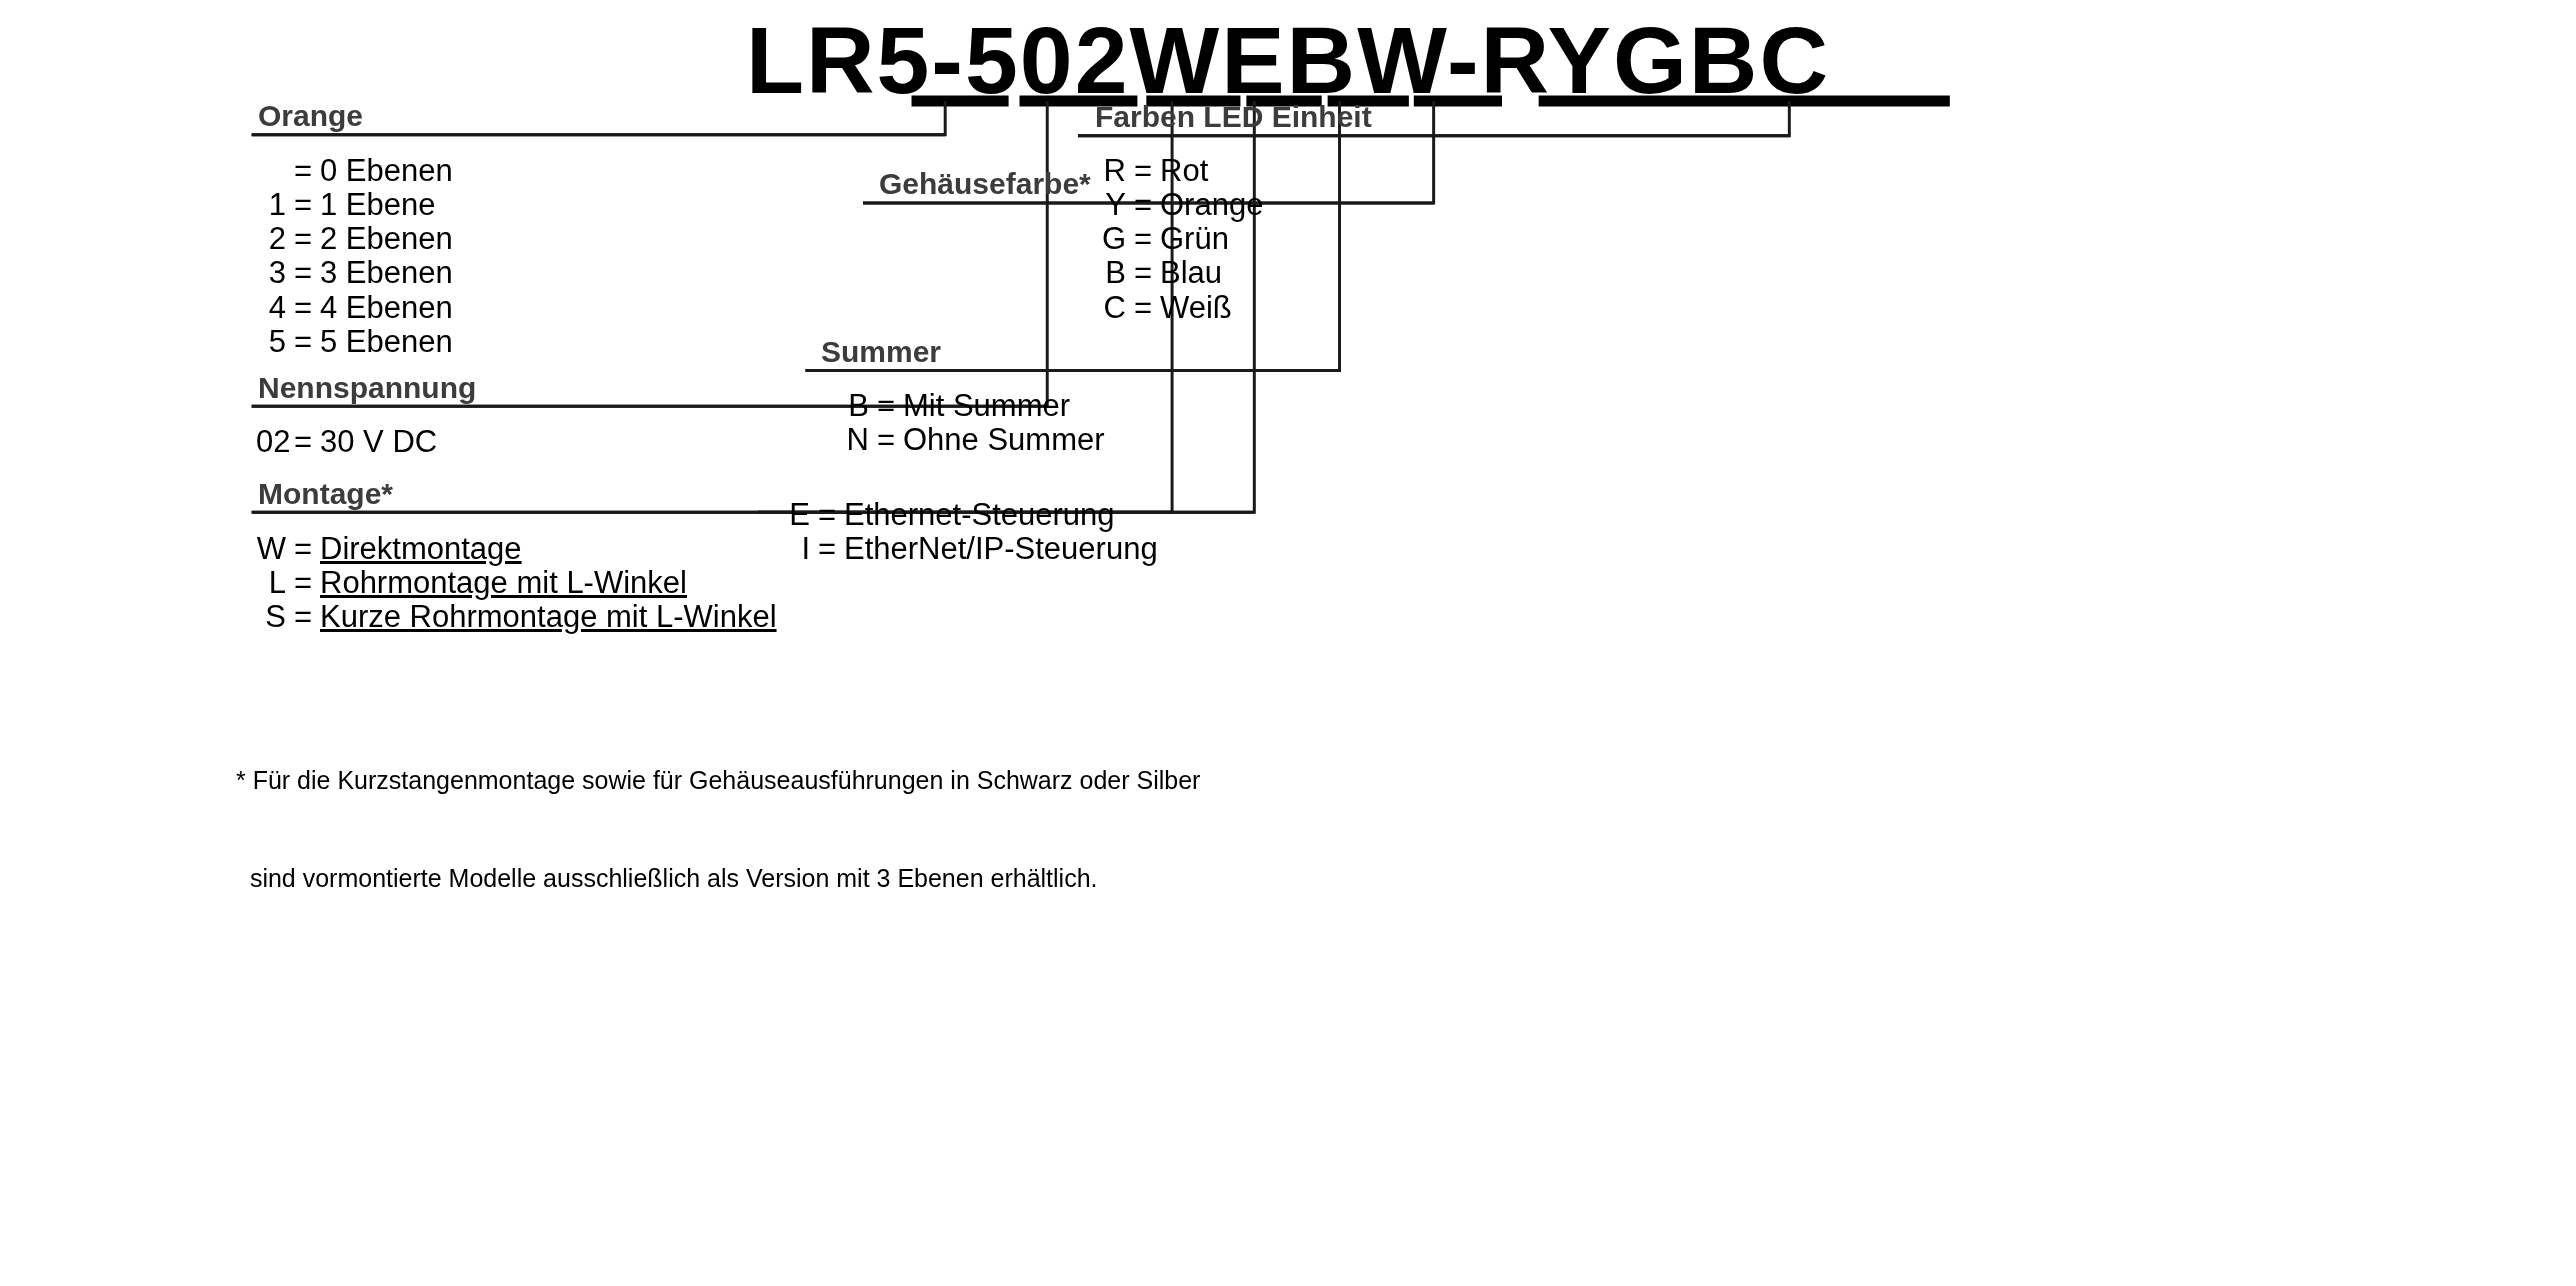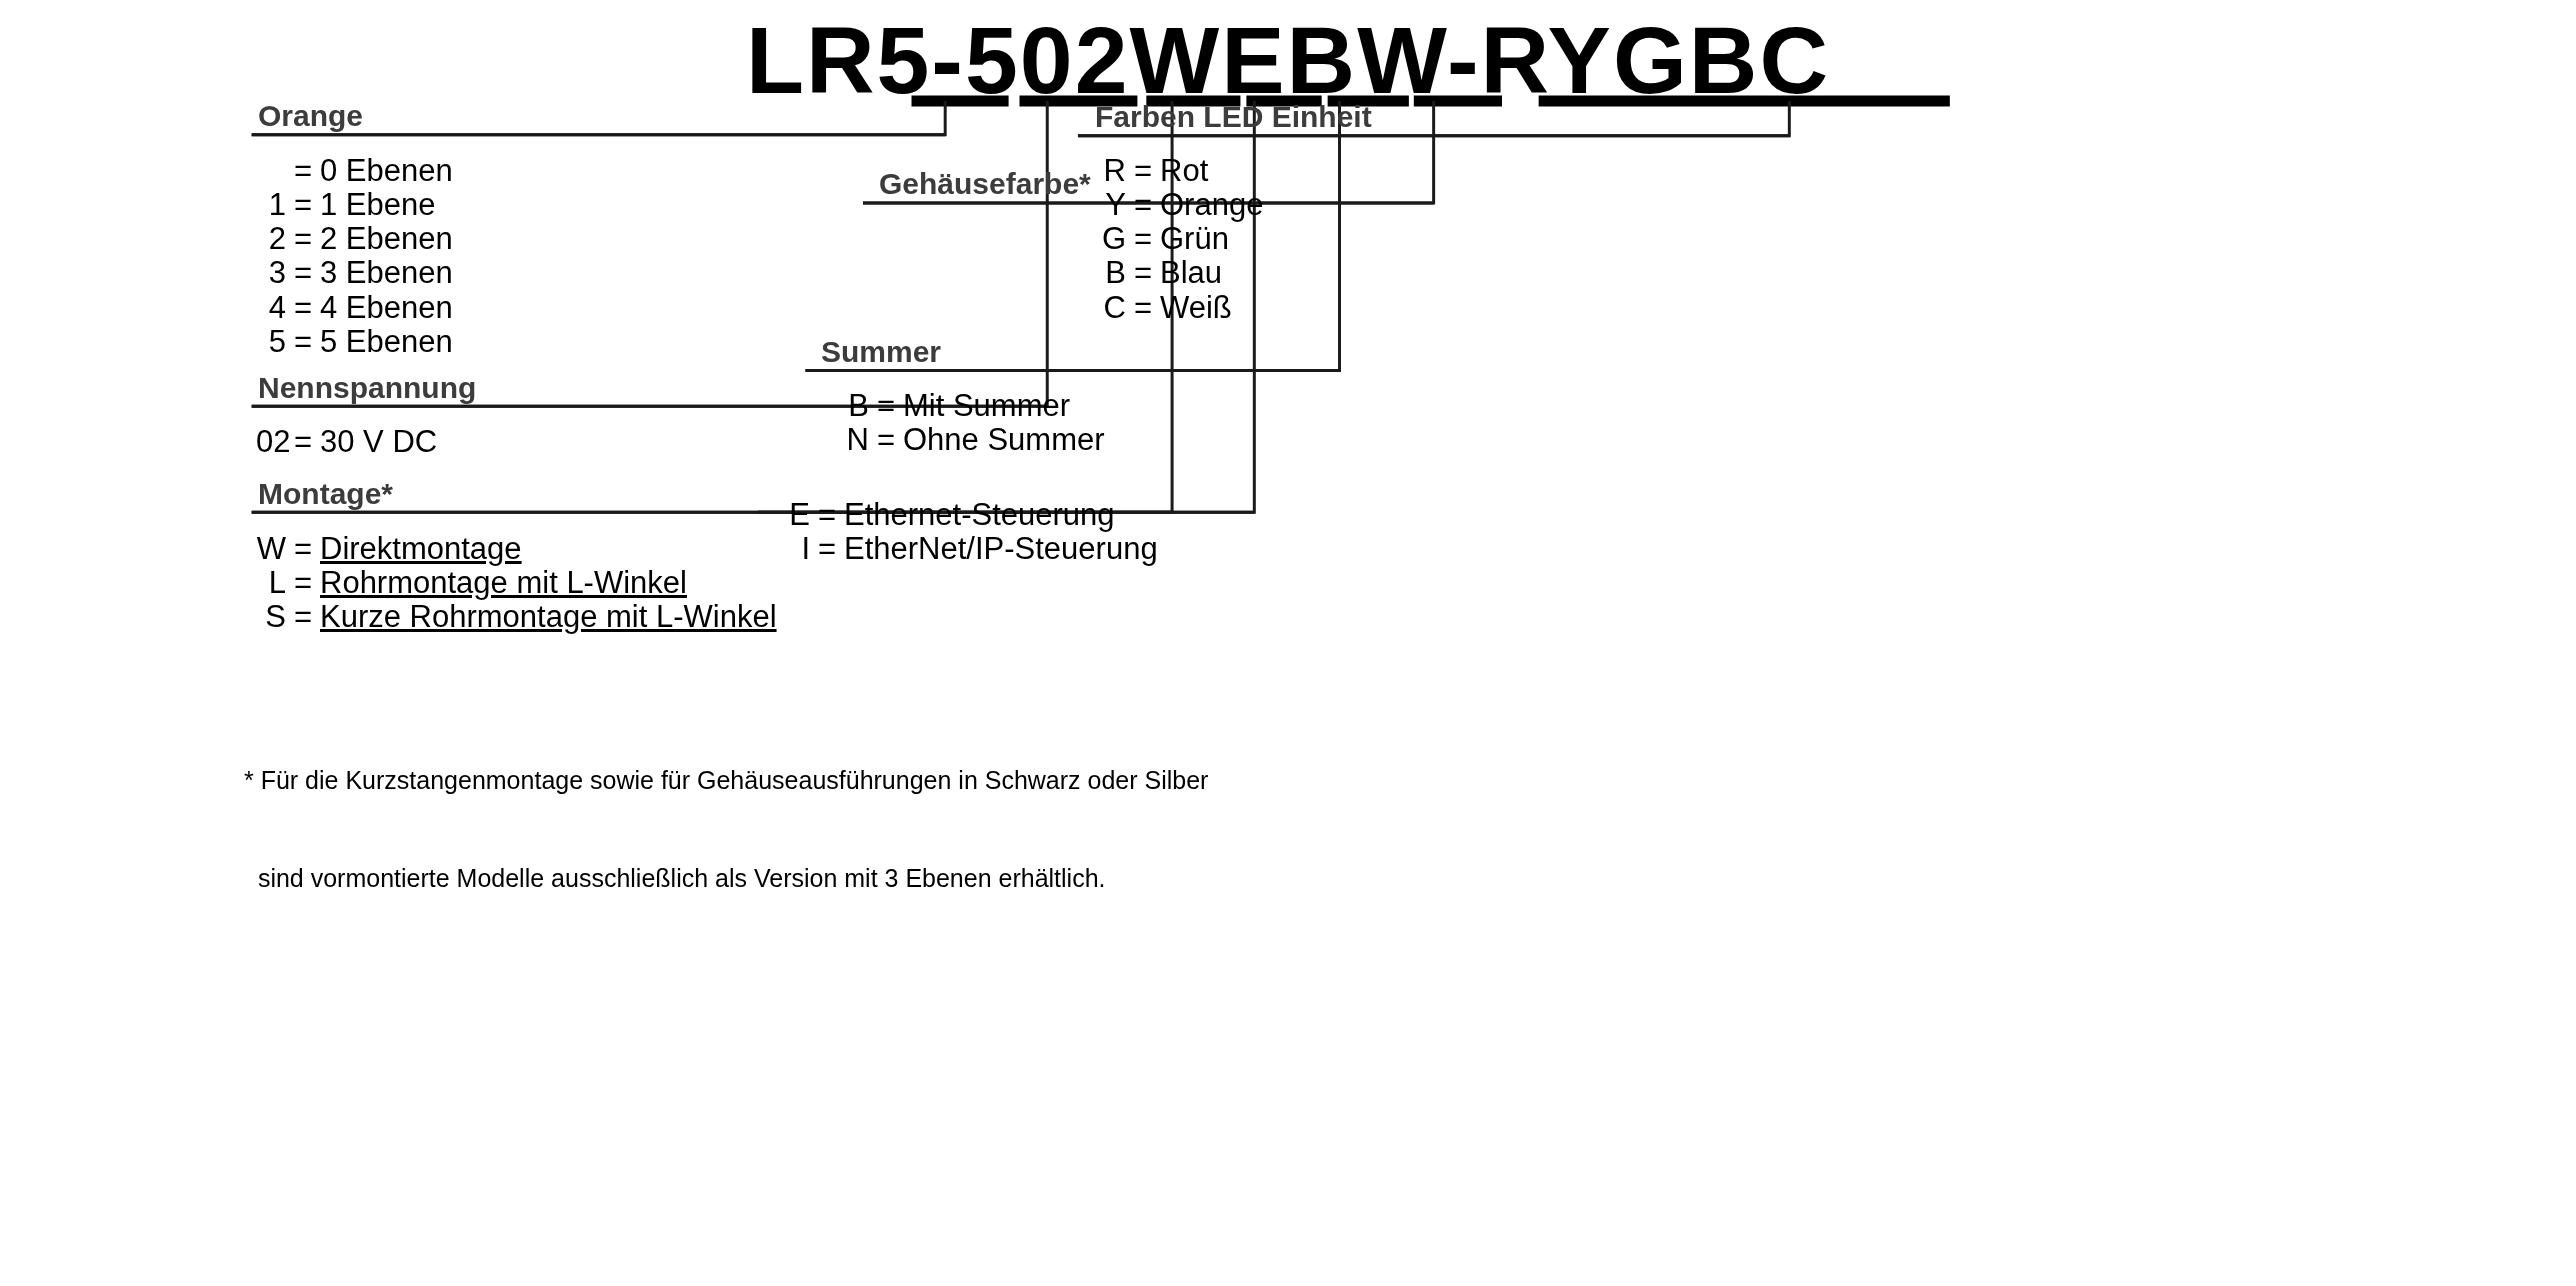--- a/index.html
+++ b/index.html
@@ -100,21 +100,21 @@
 
   #sec-gehaeuse      { left: 873px; top: 167px; }
   #sec-gehaeuse .option-list { margin-top: 20px; margin-left: 5px; }
 
   #sec-led           { left: 1089px; top: 100px; }
   #sec-led .option-list { margin-top: 20px; margin-left: 7px; }
 
   
   #footnote {
     position: absolute;
-    left: 244px;
+    left: 236px;
     top: 699px;
     font-size: 25px;
     line-height: 1.30;
     color: #000000;
     white-space: pre;
   }
 </style>
 </head>
 <body>
 

